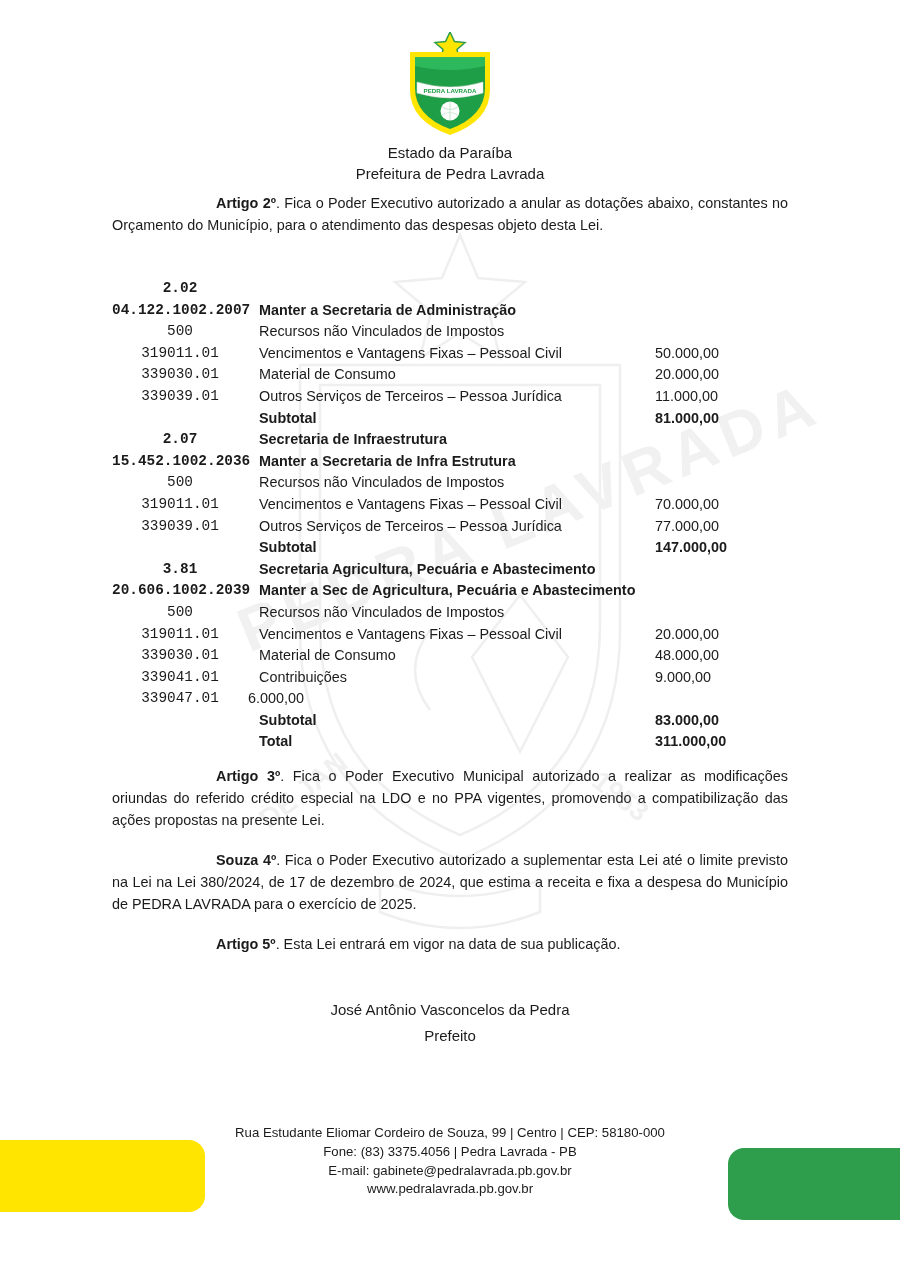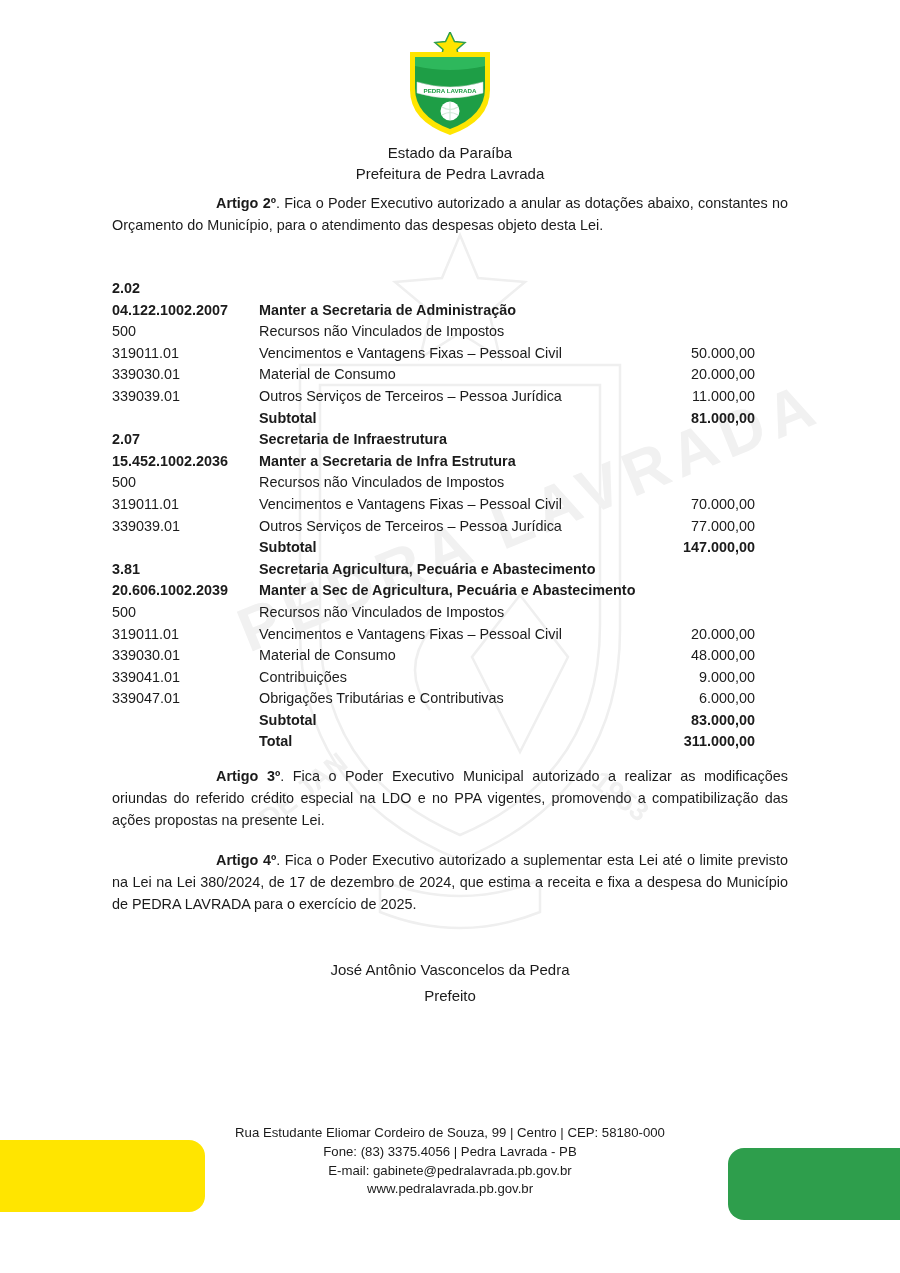--- a/index.html
+++ b/index.html
@@ -11,23 +11,23 @@
   .page{position:relative;width:900px;height:1273px;}
   .watermark{position:absolute;top:200px;left:0;z-index:0;pointer-events:none;}
   .header{position:relative;z-index:1;text-align:center;padding-top:32px;}
   .header .hline{font-size:15px;line-height:21px;}
   .content{position:relative;z-index:1;margin:0 112px;font-size:14.4px;line-height:22px;text-align:justify;}
   p.article{text-indent:104px;margin:8px 0 0 0;}
   p.article.mt{margin-top:18px;}
   .btable{width:643px;margin-top:42px;font-size:14.4px;}
   .trow{display:flex;line-height:21.6px;}
   .trow.bold{font-weight:bold;}
-  .tcode{width:136px;text-align:left;flex:none;white-space:nowrap;}
+  .tcode{width:136px;text-align:center;flex:none;white-space:nowrap;font-family:Liberation Mono, monospace;}
   .tdesc{margin-left:11px;flex:1;text-align:left;}
-  .tval{width:100px;text-align:right;flex:none;white-space:nowrap;}
+  .tval{width:100px;text-align:left;flex:none;white-space:nowrap;}
   p.closing{margin:20px 0 0 0;text-indent:0;}
   .signature{margin-top:42px;text-align:center;font-size:15px;line-height:26px;}
   .footer{position:absolute;z-index:2;top:1124px;left:0;width:900px;text-align:center;font-size:13.2px;line-height:18.8px;}
   .bar-left{position:absolute;z-index:1;top:1140px;left:-40px;width:245px;height:72px;background:#FFE500;border-radius:16px;}
   .bar-right{position:absolute;z-index:1;top:1148px;right:-40px;width:212px;height:72px;background:#2E9E4C;border-radius:16px;}
 </style>
 </head>
 <body>
 
 <div class="page">
@@ -155,39 +155,39 @@
           <span class="tdesc">Material de Consumo</span>
           <span class="tval">48.000,00</span>
         </div>
         <div class="trow">
           <span class="tcode">339041.01</span>
           <span class="tdesc">Contribuições</span>
           <span class="tval">9.000,00</span>
         </div>
         <div class="trow">
           <span class="tcode">339047.01</span>
-          <span class="tdesc">Obrigações Tributárias e Contributivas</span>
           <span class="tval">6.000,00</span>
         </div>
         <div class="trow bold">
           <span class="tcode"></span>
           <span class="tdesc">Subtotal</span>
           <span class="tval">83.000,00</span>
         </div>
         <div class="trow bold">
           <span class="tcode"></span>
           <span class="tdesc">Total</span>
           <span class="tval">311.000,00</span>
         </div>
       </div>
 
     <p class="article" style="margin-top:12px;"><b>Artigo 3º</b><span>. Fica o Poder Executivo Municipal autorizado a realizar as modificações oriundas do referido crédito especial na LDO e no PPA vigentes, promovendo a compatibilização das ações propostas na presente Lei.</span></p>
 
-    <p class="article mt"><b>Artigo 4º</b><span>. Fica o Poder Executivo autorizado a suplementar esta Lei até o limite previsto na Lei na Lei 380/2024, de 17 de dezembro de 2024, que estima a receita e fixa a despesa do Município de PEDRA LAVRADA para o exercício de 2025.</span></p>
-
+    <p class="article mt"><b>Souza 4º</b><span>. Fica o Poder Executivo autorizado a suplementar esta Lei até o limite previsto na Lei na Lei 380/2024, de 17 de dezembro de 2024, que estima a receita e fixa a despesa do Município de PEDRA LAVRADA para o exercício de 2025.</span></p>
+
+    <p class="article mt"><b>Artigo 5º</b><span>. Esta Lei entrará em vigor na data de sua publicação.</span></p>
 
 
     <div class="signature">
       <div>José Antônio Vasconcelos da Pedra</div>
       <div>Prefeito</div>
     </div>
 
   </div>
 
   <div class="bar-left"></div>

